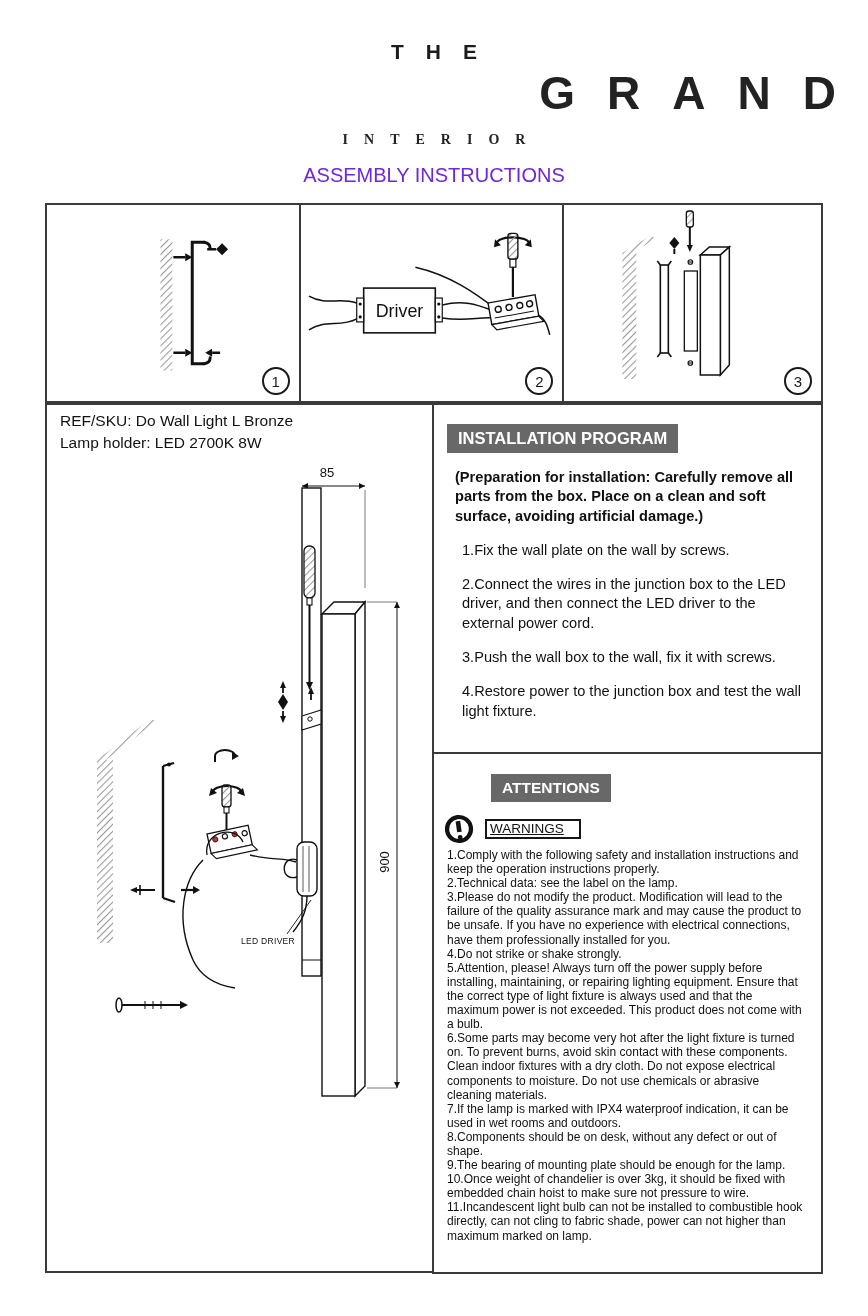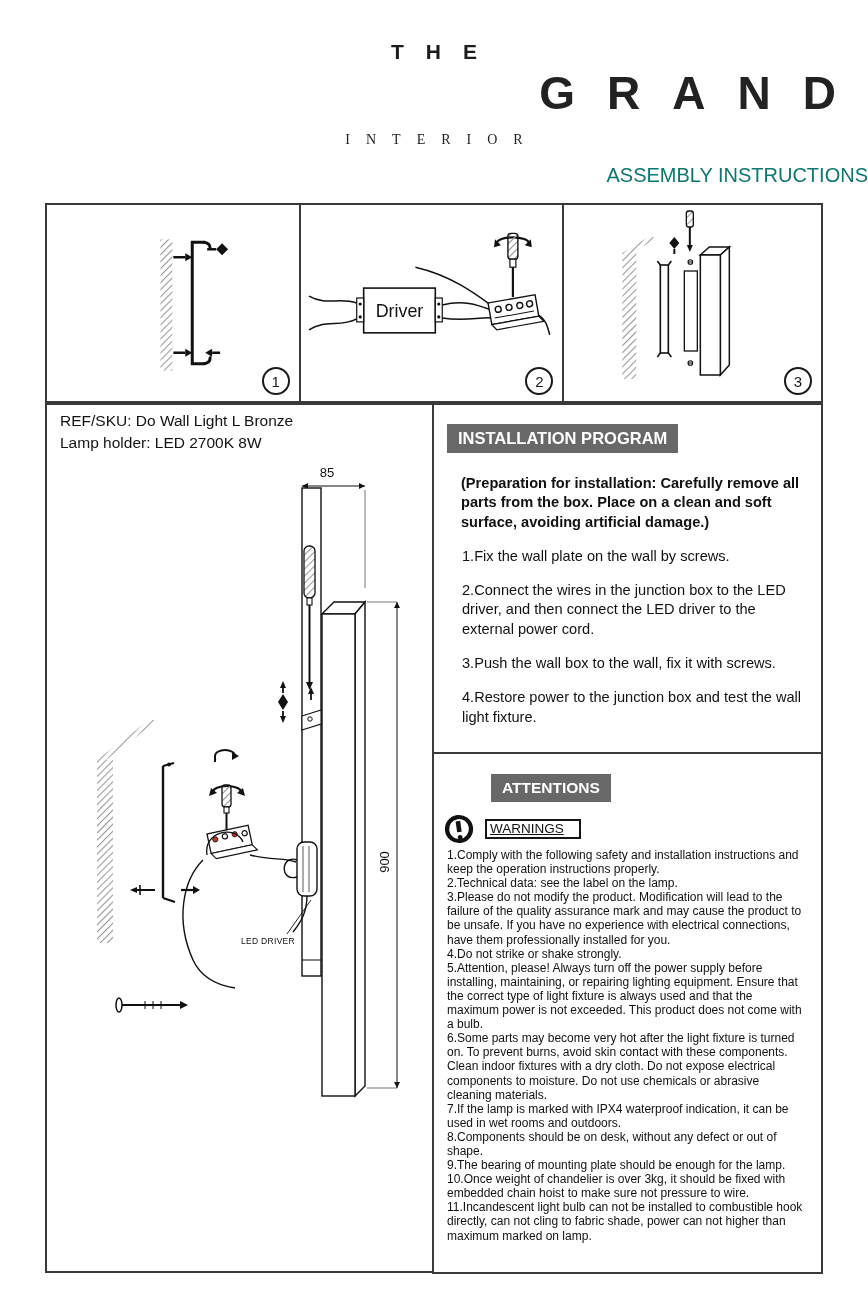--- a/index.html
+++ b/index.html
@@ -8,24 +8,24 @@
   html,body{margin:0;padding:0;background:#fff;}
   .page{position:relative;width:868px;height:1316px;background:#ffffff;
         font-family:"Liberation Sans",sans-serif;color:var(--ink);overflow:hidden;}
 
   
   .brand-the{position:absolute;left:0;top:40px;width:868px;text-align:center;
              font-size:21px;font-weight:600;letter-spacing:22px;padding-left:22px;box-sizing:border-box;color:#1c1c1c;}
   .brand-grand{position:absolute;left:0;top:66px;width:868px;text-align:right;
              font-size:46px;font-weight:600;letter-spacing:32px;padding-left:32px;box-sizing:border-box;color:#222;}
   .brand-interior{position:absolute;left:0;top:132px;width:868px;text-align:center;
-             font-family:"Liberation Serif",serif;font-size:14px;font-weight:400;
+             font-family:"Liberation Serif",serif;font-size:14px;font-weight:700;
              letter-spacing:16px;padding-left:16px;box-sizing:border-box;color:#222;}
-  .doc-title{position:absolute;left:0;top:164px;width:868px;text-align:right;
-             font-size:20px;color:#0f766e;}
+  .doc-title{position:absolute;left:0;top:164px;width:868px;text-align:center;
+             font-size:20px;color:#6d28d9;}
 
   
   .panels-row{position:absolute;left:45px;top:203px;width:778px;height:200px;
               border:2px solid var(--line);box-sizing:border-box;display:flex;}
   .panel{position:relative;height:100%;box-sizing:border-box;border-right:2px solid var(--line);}
   .panel:last-child{border-right:none;}
   .panel-1{width:255px;} .panel-2{width:265px;} .panel-3{width:258px;}
   .panel svg{display:block;width:100%;height:100%;}
 
   .left-box{position:absolute;left:45px;top:403px;width:389px;height:870px;
@@ -41,21 +41,21 @@
 
   
   .product-info{position:absolute;left:60px;top:410px;font-size:15.5px;line-height:22px;color:#131313;}
   .main-diagram{position:absolute;left:45px;top:460px;width:388px;height:810px;}
 
   
   .section-bar{display:inline-block;background:var(--bar-bg);color:var(--bar-text);
                font-weight:bold;padding:5px 11px;}
   .install-bar{position:absolute;left:447px;top:424px;font-size:16.5px;}
   .install-body{position:absolute;left:447px;top:460px;width:372px;font-size:14.6px;line-height:19.3px;}
-  .install-prep{font-weight:bold;margin:14px;}
+  .install-prep{font-weight:bold;margin:8px;}
   .install-steps div{margin:15px;}
 
   
   .attn-bar{position:absolute;left:447px;top:774px;font-size:15.5px;margin-left:44px;}
   .warn-row{position:absolute;left:443px;top:813px;display:flex;align-items:center;}
   .warn-icon{width:32px;height:32px;}
   .warnings-label{margin-left:10px;font-size:13.5px;border:2px solid #161616;
                   padding:0 15px 1px 3px;text-decoration:underline;}
   .warn-list{position:absolute;left:447px;top:848px;width:358px;font-size:12px;line-height:14.1px;}
   .warn-list div{margin:0;}

